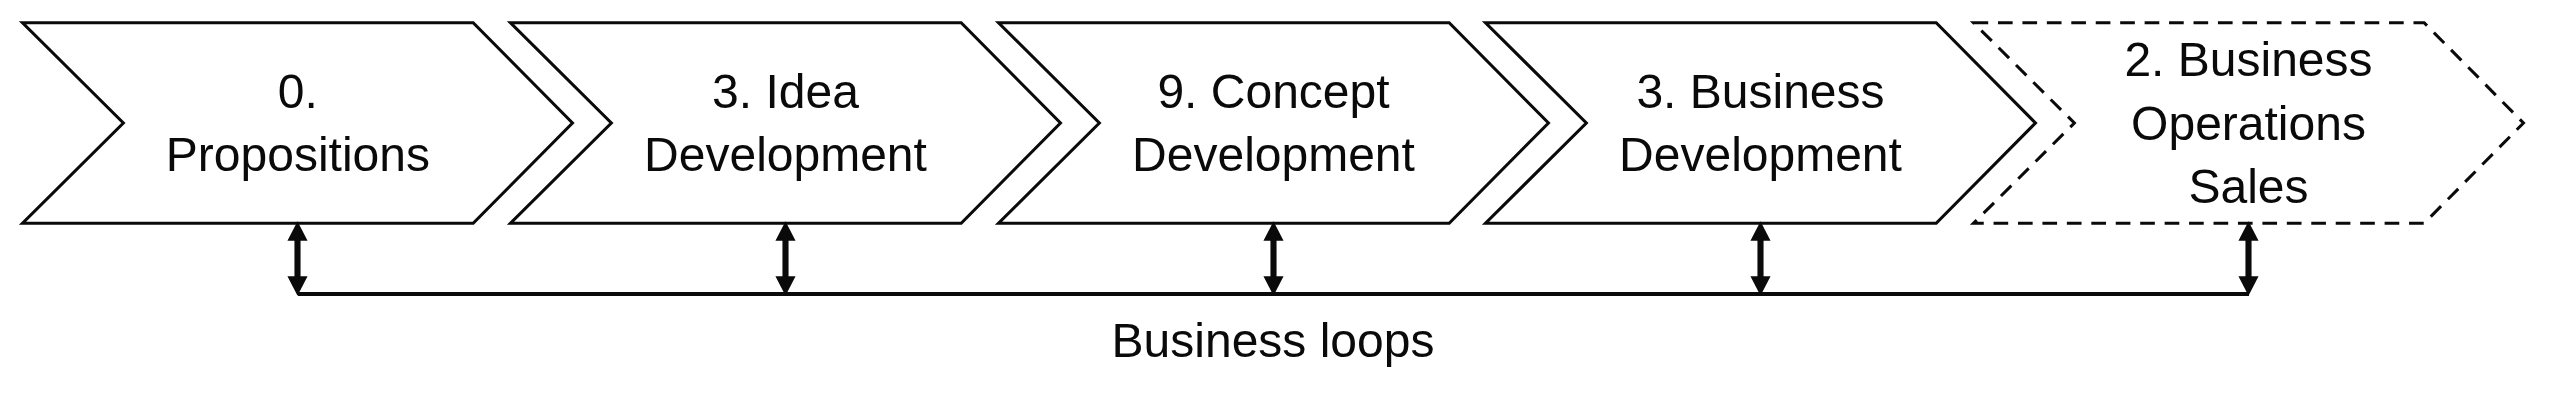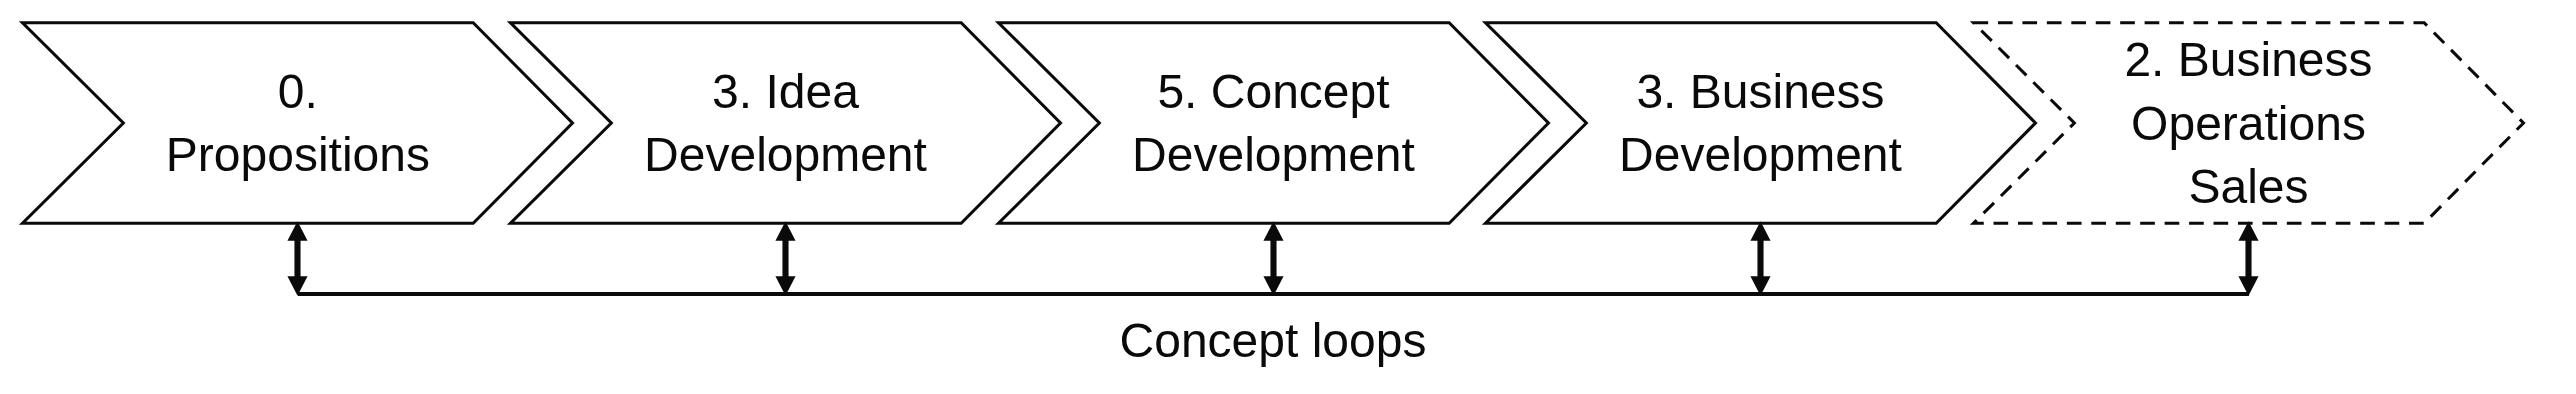--- a/index.html
+++ b/index.html
@@ -108,21 +108,21 @@
     <div class="stage-label">3. Idea
 Development</div>
     <svg class="connector" width="25" height="75" viewBox="0 0 41 122">
       <polygon points="20.5,0 37,32 25.5,32 25.5,90 37,90 20.5,122 4,90 15.5,90 15.5,32 4,32"></polygon>
     </svg>
   </div>
       <div class="stage" style="left: 997px;">
     <svg class="chevron" width="553" height="204" viewBox="0 0 905 333">
       <polygon points="2.5,2.5 740,2.5 902.5,166.5 740,330.5 2.5,330.5 167.5,166.5"></polygon>
     </svg>
-    <div class="stage-label">5. Concept
+    <div class="stage-label">9. Concept
 Development</div>
     <svg class="connector" width="25" height="75" viewBox="0 0 41 122">
       <polygon points="20.5,0 37,32 25.5,32 25.5,90 37,90 20.5,122 4,90 15.5,90 15.5,32 4,32"></polygon>
     </svg>
   </div>
       <div class="stage" style="left: 1484px;">
     <svg class="chevron" width="553" height="204" viewBox="0 0 905 333">
       <polygon points="2.5,2.5 740,2.5 902.5,166.5 740,330.5 2.5,330.5 167.5,166.5"></polygon>
     </svg>
     <div class="stage-label">3. Business
@@ -139,16 +139,16 @@
 Operations
 Sales</div>
     <svg class="connector" width="25" height="75" viewBox="0 0 41 122">
       <polygon points="20.5,0 37,32 25.5,32 25.5,90 37,90 20.5,122 4,90 15.5,90 15.5,32 4,32"></polygon>
     </svg>
   </div>
     </div>
 
   <div class="feedback-line"></div>
 
-  <div class="feedback-label">Concept loops</div>
+  <div class="feedback-label">Business loops</div>
 
 </div>
 
 
 </body></html>

